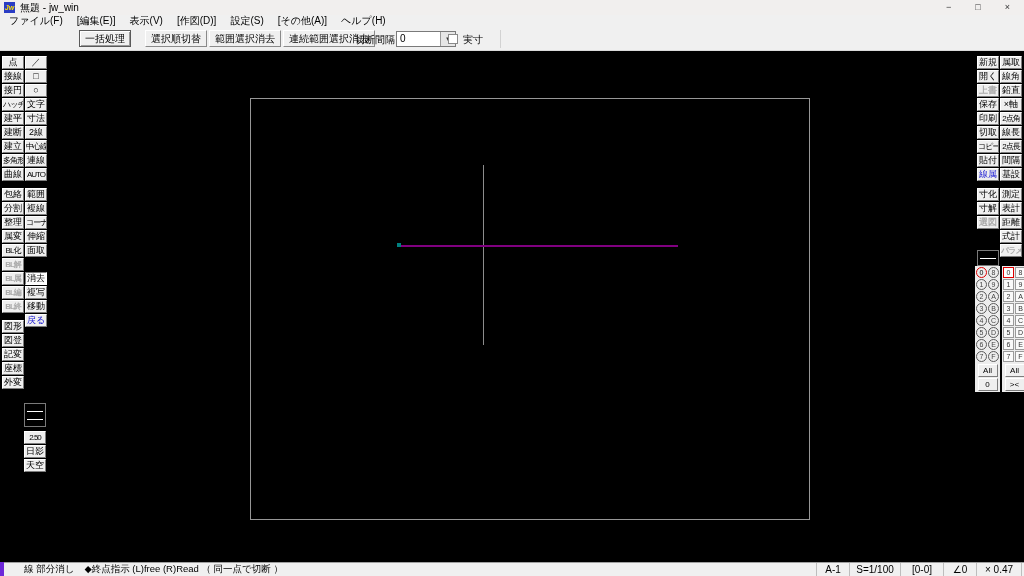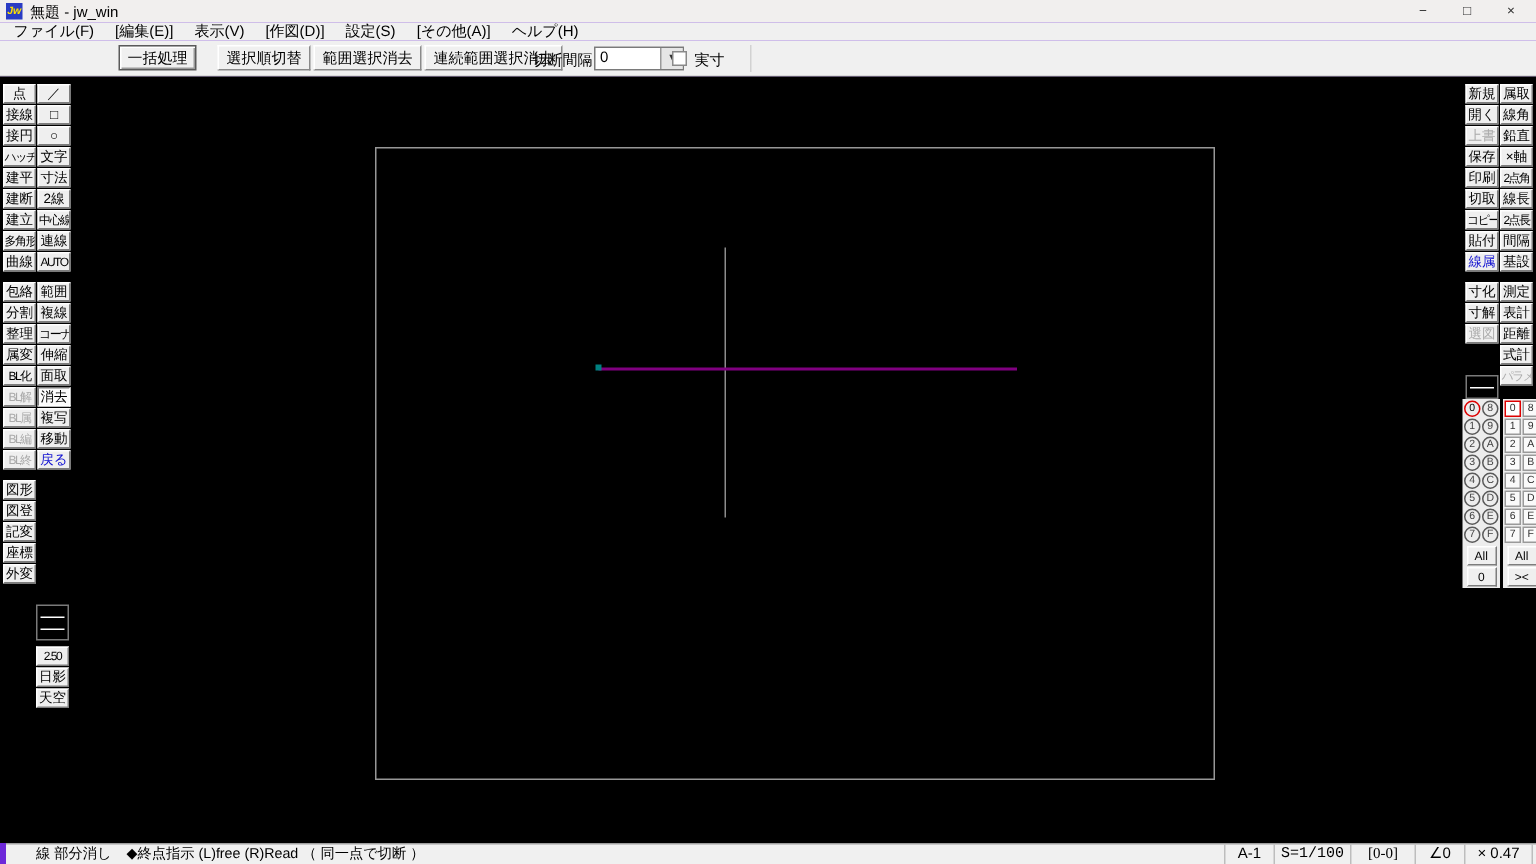--- a/index.html
+++ b/index.html
@@ -40,23 +40,23 @@
   .main{position:absolute;top:51px;left:0;width:1024px;height:511px;background:#000;}
   .abs{position:absolute;}
   .paper{position:absolute;border:1px solid #979797;box-sizing:border-box;background:transparent;}
 
   
   .tb-col{position:absolute;display:flex;flex-direction:column;}
   .tb-btn{width:22px;height:13px;margin-bottom:1px;padding:0;font-size:9px;line-height:11px;text-align:center;
     font-family:inherit;background:#efefef;color:#000;box-sizing:border-box;white-space:nowrap;overflow:hidden;
     border:1px solid;border-color:#ffffff #7d7d7d #7d7d7d #ffffff;}
   .tb-btn.small{font-size:8px;letter-spacing:-1px;}
-  .tb-btn.disabled{color:#aaaaaa;}
+  .tb-btn.disabled{color:#aaaaaa;font-weight:bold;}
   .tb-btn.accent{color:#1414d2;}
-  .tb-btn.pressed{border-color:#7d7d7d #ffffff #ffffff #7d7d7d;background:#fcfcfc;}
+  .tb-btn.pressed{border-color:#7d7d7d #ffffff #ffffff #7d7d7d;background:#fcfcfc;margin-top:14px;}
   .tb-gap{width:22px;height:5px;margin-bottom:1px;background:transparent;border:none;}
 
   .swatch{position:absolute;width:22px;background:#000;border:1px solid #7a7a7a;box-sizing:border-box;}
   .swatch-line{position:absolute;left:2px;right:2px;height:1px;background:#fff;}
 
   
   .layer-panel{position:absolute;display:flex;gap:2px;}
   .lyr-group{background:#ededed;padding:1px;display:flex;flex-direction:column;}
   .lyr-row{display:flex;gap:1px;margin-bottom:1px;}
   .lyr-circle{width:9px;height:9px;border-radius:50%;border:1px solid #5a5a5a;font-size:7px;line-height:9px;text-align:center;color:#444;background:#ededed;}
@@ -66,22 +66,22 @@
   .lyr-wide{display:block;width:18px;height:11px;margin:1px auto 0;font-size:8px;line-height:11px;text-align:center;color:#000;
     background:#efefef;border:1px solid;border-color:#ffffff #7d7d7d #7d7d7d #ffffff;box-sizing:content-box;}
 
   
   .statusbar{position:absolute;top:562px;left:4px;width:1024px;height:14px;background:#f0f0f0;border-top:1px solid #9f9f9f;
     box-sizing:border-box;font-size:9.5px;color:#000;display:flex;align-items:center;padding-left:20px;}
   .status-prompt{margin-left:10px;text-align:right;}
   .status-right{position:absolute;left:812px;top:0;height:13px;display:flex;}
   .status-right span{display:block;border-left:1px solid #bdbdbd;text-align:center;line-height:13px;font-size:10px;overflow:hidden;white-space:nowrap;}
   .status-right span:nth-of-type(1){width:32px;}
-  .status-right span:nth-of-type(2){width:50px;font-family:Liberation Mono, monospace;}
-  .status-right span:nth-of-type(3){width:42px;font-family:Liberation Serif, serif;}
+  .status-right span:nth-of-type(2){width:50px;}
+  .status-right span:nth-of-type(3){width:42px;}
   .status-right span:nth-of-type(4){width:32px;}
   .status-right span:nth-of-type(5){width:44px;border-right:1px solid #bdbdbd;}
 </style>
 </head>
 <body>
 
 <div class="window">
 
   <div class="titlebar">
     <span class="app-icon">Jw</span>

